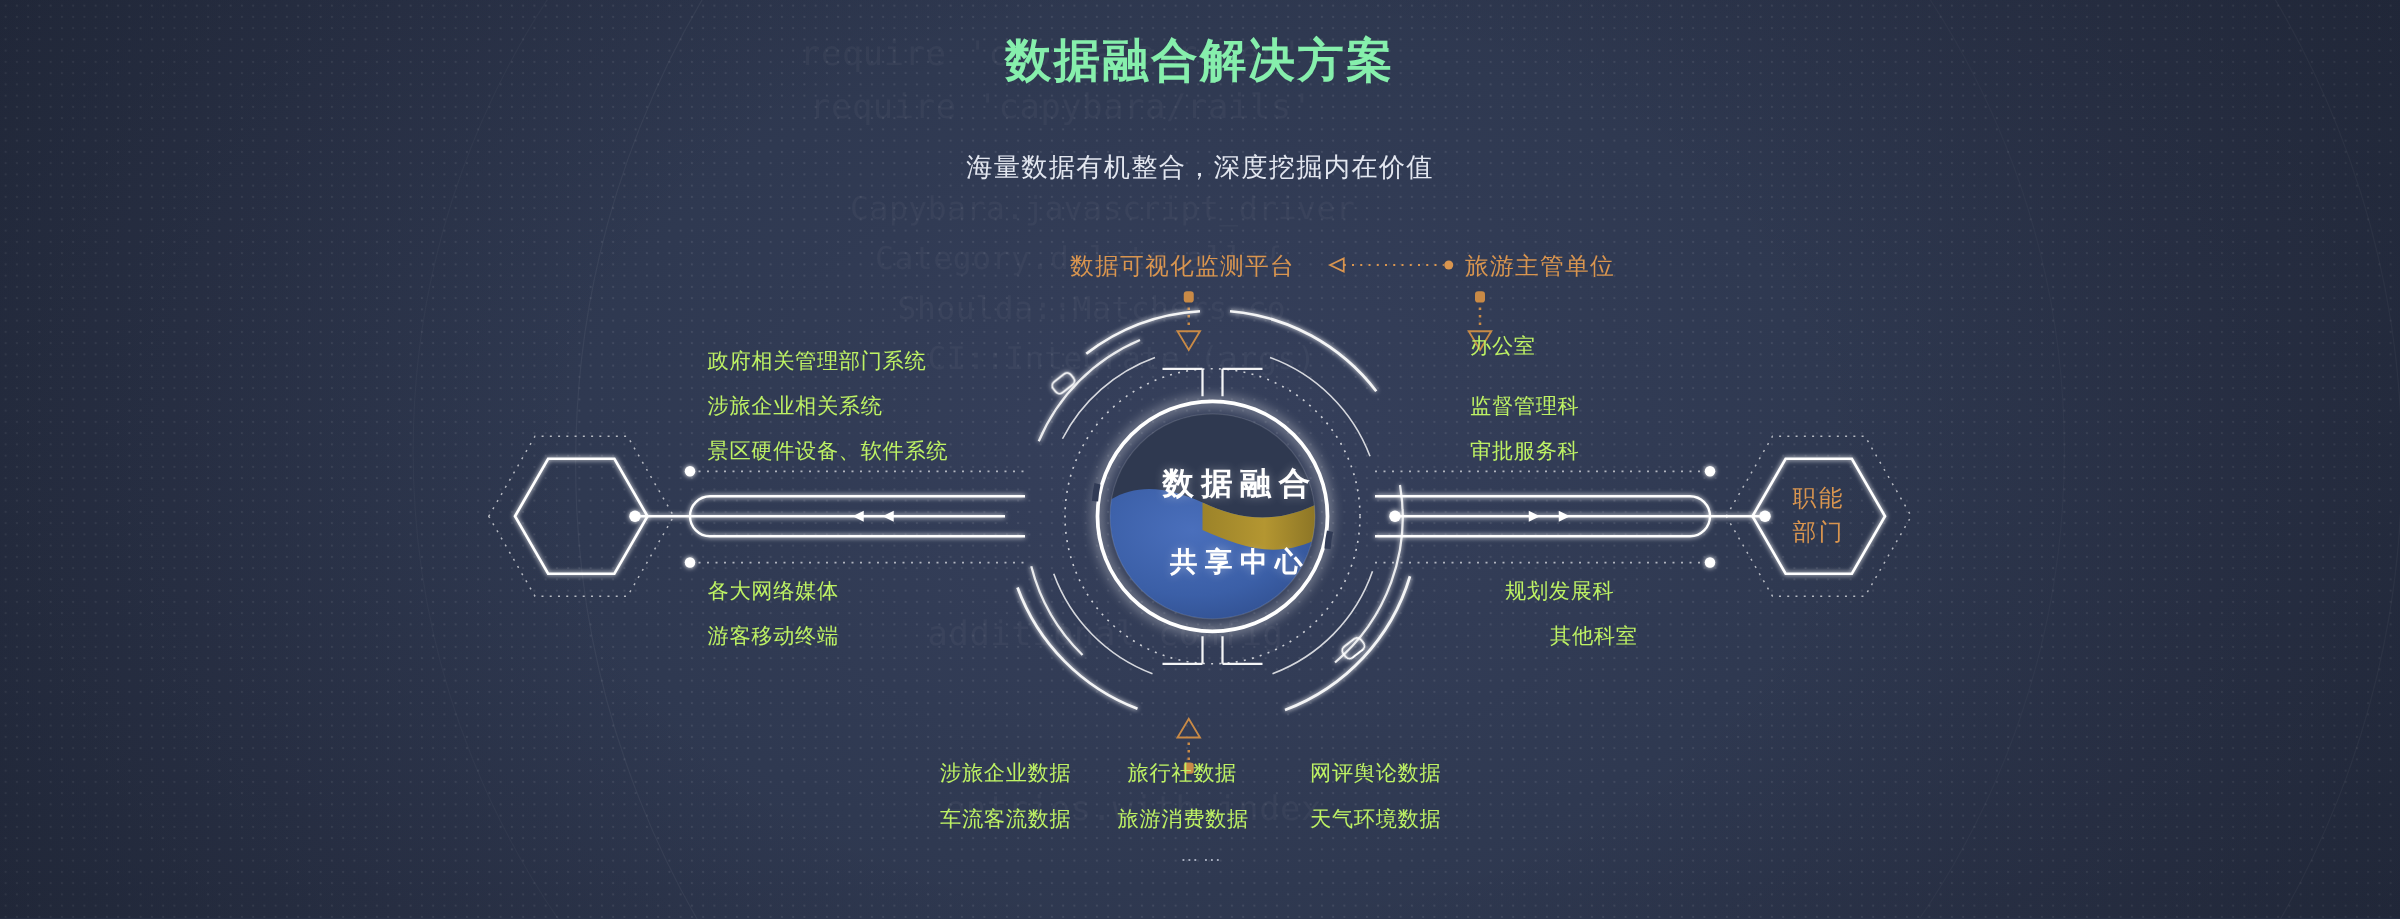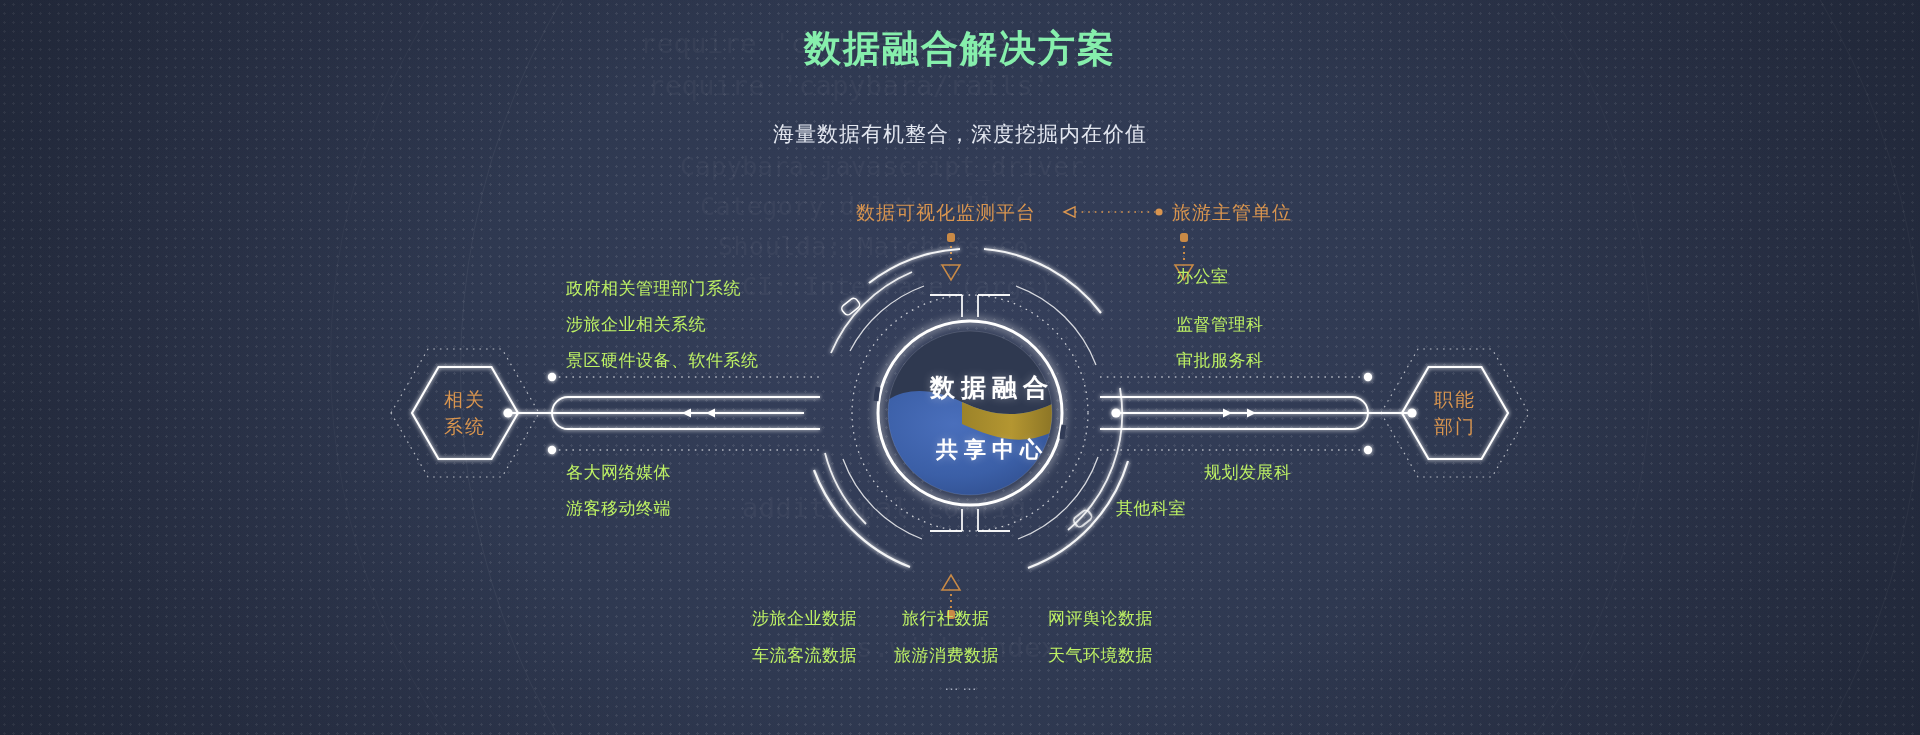--- a/index.html
+++ b/index.html
@@ -241,43 +241,39 @@
     </g>
   </svg>
 
   <div id="hub">
     <div class="hub-text">
       <div class="l1">数据融合</div>
       <div class="l2">共享中心</div>
     </div>
   </div>
 
-  <div class="hextext" style="left:390px;top:344px;">
-    <div>相关</div>
-    <div>系统</div>
-  </div>
   <div class="hextext" style="left:1380px;top:344px;">
     <div>职能</div>
     <div>部门</div>
   </div>
 
   <div class="lbl-orange" style="left:856px;top:200px;">数据可视化监测平台</div>
   <div class="lbl-orange" style="left:1172px;top:200px;">旅游主管单位</div>
 
   <div class="lbl" style="left:566px;top:277px;">政府相关管理部门系统</div>
   <div class="lbl" style="left:566px;top:313px;">涉旅企业相关系统</div>
   <div class="lbl" style="left:566px;top:349px;">景区硬件设备、软件系统</div>
   <div class="lbl" style="left:566px;top:461px;">各大网络媒体</div>
   <div class="lbl" style="left:566px;top:497px;">游客移动终端</div>
 
   <div class="lbl" style="left:1176px;top:265px;">办公室</div>
   <div class="lbl" style="left:1176px;top:313px;">监督管理科</div>
   <div class="lbl" style="left:1176px;top:349px;">审批服务科</div>
   <div class="lbl" style="left:1204px;top:461px;text-align:right;">规划发展科</div>
-  <div class="lbl" style="left:1116px;top:497px;">其他科室</div>
+  <div class="lbl" style="left:1240px;top:497px;">其他科室</div>
 
   <div class="lbl" style="left:752px;top:607px;">涉旅企业数据</div>
   <div class="lbl" style="left:752px;top:644px;">车流客流数据</div>
   <div class="lbl" style="left:902px;top:607px;">旅行社数据</div>
   <div class="lbl" style="left:894px;top:644px;">旅游消费数据</div>
   <div class="lbl" style="left:1048px;top:607px;">网评舆论数据</div>
   <div class="lbl" style="left:1048px;top:644px;">天气环境数据</div>
   <div class="ellipsis" style="left:944px;top:676px;">……</div>
 
 </div>

